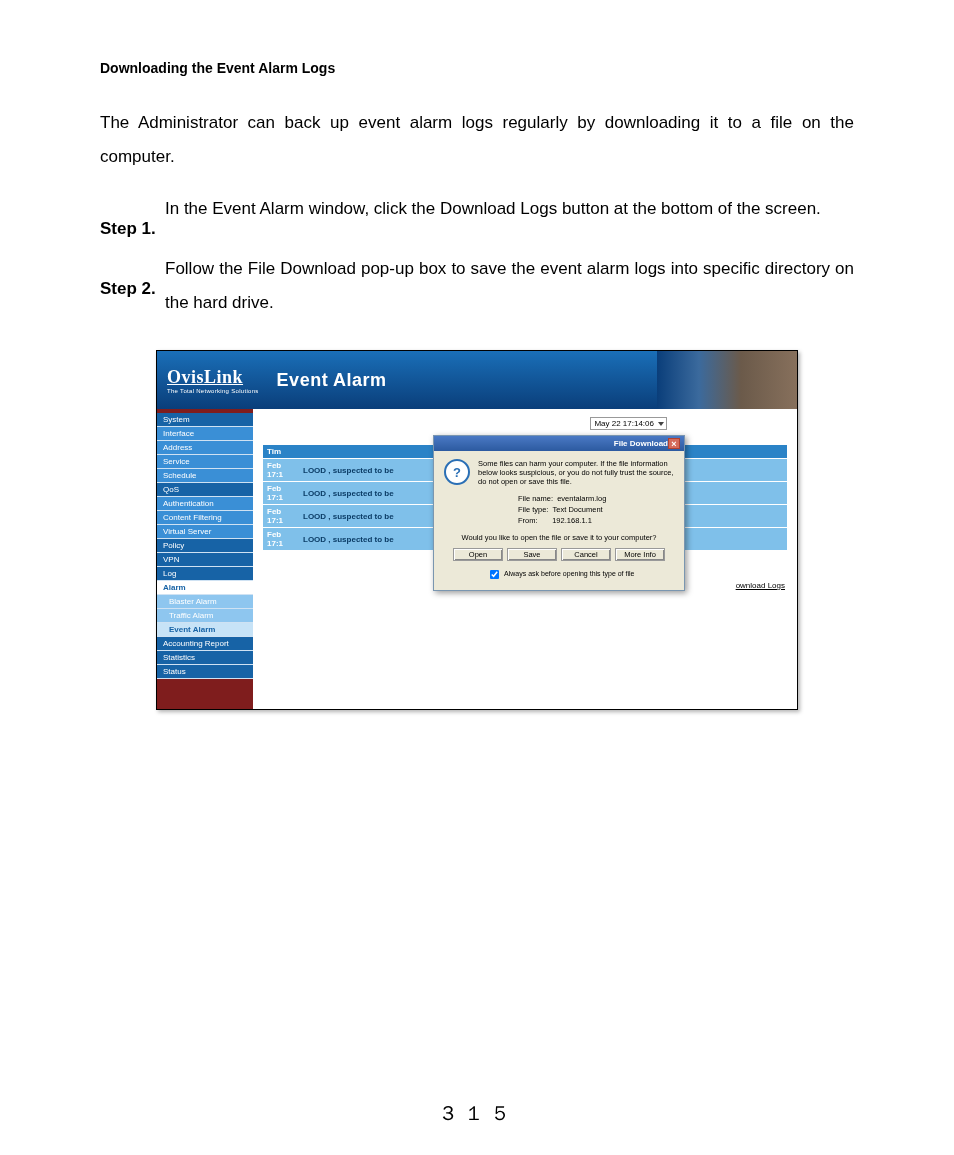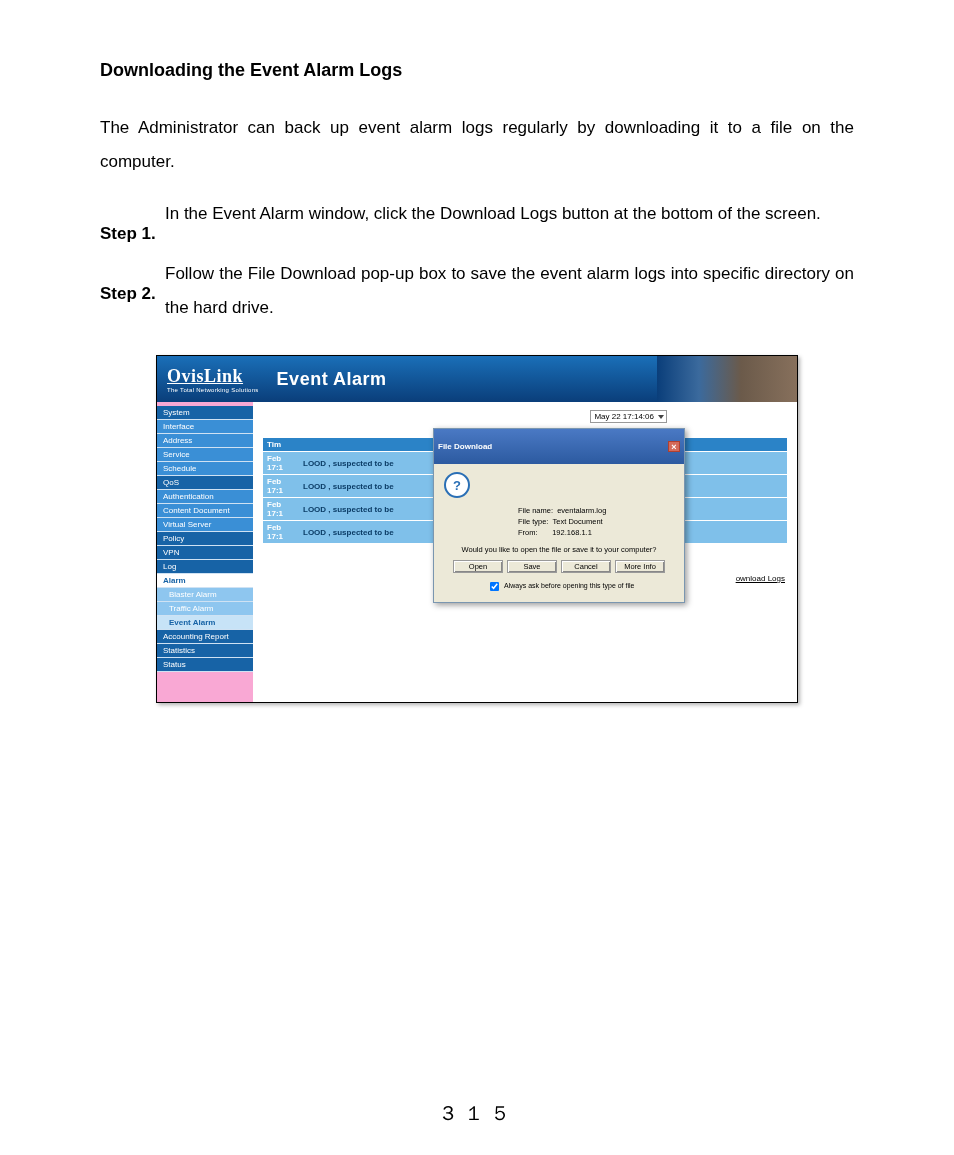--- a/index.html
+++ b/index.html
@@ -6,21 +6,21 @@
     margin: 0;
     padding: 60px 100px 40px 100px;
     font-family: Arial, Helvetica, sans-serif;
     font-size: 17px;
     color: #000;
     background: #fff;
     width: 954px;
     box-sizing: border-box;
   }
   h2.doc-heading {
-    font-size: 18px;
+    font-size: 14px;
     font-weight: bold;
     margin: 0 0 30px 0;
   }
   p.intro {
     text-align: justify;
     line-height: 2;
     margin: 0 0 18px 0;
   }
   .step-row {
     display: flex;
@@ -44,21 +44,21 @@
     border: 1px solid #000;
     box-shadow: 2px 2px 4px rgba(0,0,0,0.3);
     font-size: 9px;
     background: #fff;
   }
   .shot-header {
     background: linear-gradient(#1a6fb8, #0a3e7a);
     color: #fff;
     display: flex;
     align-items: center;
-    height: 46px;
+    height: 58px;
     position: relative;
   }
   .brand {
     padding: 6px 10px;
   }
   .brand-name {
     font-family: Georgia, 'Times New Roman', serif;
     font-size: 18px;
     font-weight: bold;
     letter-spacing: 0.5px;
@@ -81,21 +81,21 @@
     background: linear-gradient(90deg, #0a3e7a, #3b6a9d 30%, #6b5a4a 60%, #87705c);
   }
   .shot-body {
     display: flex;
     background: #fff;
     min-height: 300px;
     position: relative;
   }
   .sidebar {
     width: 96px;
-    background: #f9a8d4;
+    background: #7f1d1d;
     border-right: 0;
     padding-top: 4px;
   }
   .sidebar-item {
     font-size: 8px;
     padding: 2px 4px 2px 6px;
     color: #fff;
     background: #3a8fd6;
     border-bottom: 1px solid #cfe2f3;
     cursor: default;
@@ -167,23 +167,23 @@
     background: #ece9d8;
     border: 1px solid #7a96b0;
     box-shadow: 2px 2px 6px rgba(0,0,0,0.4);
     font-size: 8px;
     color: #000;
   }
   .dialog-title {
     background: linear-gradient(#4a79c4, #2c5aa0);
     color: #fff;
     font-weight: bold;
-    padding: 12px 4px;
-    display: flex;
-    justify-content: space-between;
+    padding: 2px 4px;
+    display: flex;
+    justify-content: flex-end;
     align-items: center;
   }
   .dialog-close {
     background: #d46a5a;
     color: #fff;
     width: 12px; height: 11px;
     text-align: center;
     line-height: 10px;
     font-size: 9px;
     border: 1px solid #b04030;
@@ -284,21 +284,21 @@
 
   <div class="shot-body">
     <div class="sidebar" id="sidebar">
         <div class="sidebar-item dark">System</div>
         <div class="sidebar-item ">Interface</div>
         <div class="sidebar-item ">Address</div>
         <div class="sidebar-item ">Service</div>
         <div class="sidebar-item ">Schedule</div>
         <div class="sidebar-item dark">QoS</div>
         <div class="sidebar-item ">Authentication</div>
-        <div class="sidebar-item ">Content Document</div>
+        <div class="sidebar-item ">Content Filtering</div>
         <div class="sidebar-item ">Virtual Server</div>
         <div class="sidebar-item dark">Policy</div>
         <div class="sidebar-item dark">VPN</div>
         <div class="sidebar-item dark">Log</div>
         <div class="sidebar-item active">Alarm</div>
         <div class="sidebar-item sub">Blaster Alarm</div>
         <div class="sidebar-item sub">Traffic Alarm</div>
         <div class="sidebar-item active-sub">Event Alarm</div>
         <div class="sidebar-item dark">Accounting Report</div>
         <div class="sidebar-item dark">Statistics</div>
@@ -339,20 +339,21 @@
       <span class="download-link">ownload Logs</span>
 
       <div class="dialog">
         <div class="dialog-title">
           <span>File Download</span>
           <span class="dialog-close">×</span>
         </div>
         <div class="dialog-body">
           <div class="dialog-row">
             <div class="dialog-icon">?</div>
+            <div class="dialog-msg">Some files can harm your computer. If the file information below looks suspicious, or you do not fully trust the source, do not open or save this file.</div>
           </div>
           <div class="dialog-fields">
             <div><span>File name:</span>&nbsp;&nbsp;<span>eventalarm.log</span></div>
             <div><span>File type:</span>&nbsp;&nbsp;<span>Text Document</span></div>
             <div><span>From:</span>&nbsp;&nbsp;&nbsp;&nbsp;&nbsp;&nbsp;&nbsp;<span>192.168.1.1</span></div>
           </div>
           <div class="dialog-ask">Would you like to open the file or save it to your computer?</div>
           <div class="dialog-buttons">
             <div class="dlg-btn">Open</div>
             <div class="dlg-btn">Save</div>

